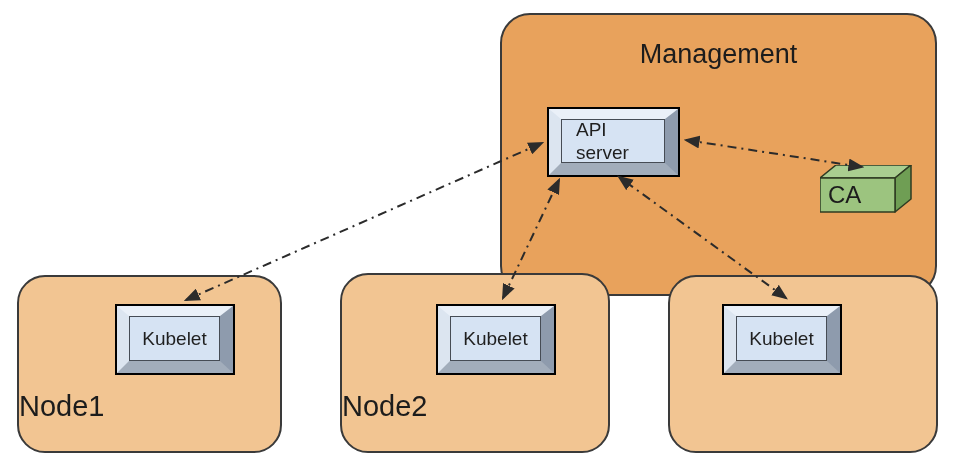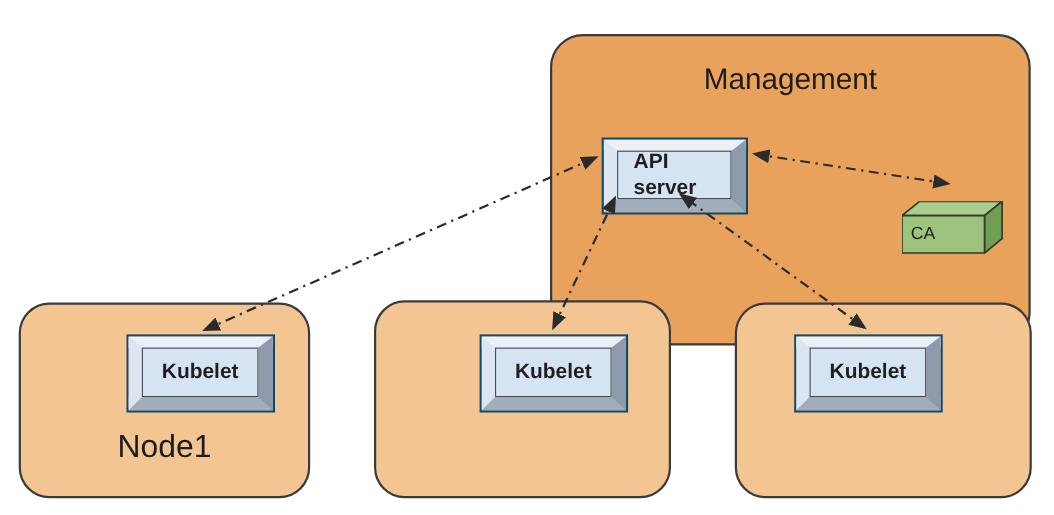--- a/index.html
+++ b/index.html
@@ -3,71 +3,71 @@
 <meta charset="utf-8">
 <style>
   html,body { margin:0; padding:0; background:#ffffff; }
   .canvas {
     position:relative; width:958px; height:468px; background:#ffffff;
     font-family:"Liberation Sans", sans-serif; overflow:hidden; color:#1c1c1c;
   }
 
   
   .mgmt {
-    position:absolute; left:500px; top:31px; width:437px; height:283px;
+    position:absolute; left:500px; top:13px; width:437px; height:283px;
     box-sizing:border-box; background:var(--management-fill,#E8A25C);
     border:2px solid var(--outline,#3A3A3A); border-radius:30px;
   }
   .mgmt-title {
     position:absolute; left:0; right:0; top:24px; text-align:center;
     font-size:27px; line-height:31px; color:#1c1c1c;
   }
 
   
   .node {
     position:absolute; box-sizing:border-box;
     background:var(--node-fill,#F2C592);
     border:2px solid var(--outline,#3A3A3A); border-radius:28px;
   }
   .node1 { left:17px;  top:275px; width:265px; height:178px; }
   .node2 { left:340px; top:273px; width:270px; height:180px; }
   .node3 { left:668px; top:275px; width:270px; height:178px; }
   .node-label {
-    position:absolute; left:0; right:0; bottom:28px; text-align:center;
+    position:absolute; left:0; right:0; bottom:28px; text-align:left;
     font-size:29px; color:#1c1c1c;
   }
 
   
-  .bevel-box { position:absolute; box-sizing:border-box; border:2px solid #0c4a6e;font-weight:bold; }
+  .bevel-box { position:absolute; box-sizing:border-box; border:2px solid #000000; }
   .bevel {
     position:absolute; inset:0; box-sizing:border-box;
     border-style:solid; border-width:10px 13px 12px 12px;
     border-color:var(--bevel-light,#EAF0F8) var(--bevel-dark,#8E9BAD) #A2ADBB #DCE5F0;
   }
   .face {
     position:absolute; left:12px; right:13px; top:10px; bottom:12px;
     box-sizing:border-box; border:1.5px solid #464C55;
     background:var(--component-face,#D6E3F3);
     display:flex; align-items:center; justify-content:center;
     font-size:19px; color:#1f1f1f;
   }
   .face.left-text { justify-content:flex-start; padding-left:14px; line-height:23px; }
 
   .api-box { left:45px; top:92px; width:133px; height:70px; }
-  .kubelet-box { width:135px; height:71px; }
+  .kubelet-box { width:120px; height:71px; }
   .kb1 { left:96px; top:27px; }
   .kb2 { left:94px; top:29px; }
   .kb3 { left:52px; top:27px; }
 
   
   .ca { position:absolute; left:318px; top:150px; width:95px; height:50px; }
   .ca-label {
     position:absolute; left:0; top:13px; width:75px; height:34px;
     display:flex; align-items:center; padding-left:8px; box-sizing:border-box;
-    font-size:16px; color:#1c1c1c;
+    font-size:24px; color:#1c1c1c;
   }
 
   
   .arrows { position:absolute; left:0; top:0; pointer-events:none; z-index:10; }
 </style>
 </head>
 <body>
 
 <div class="canvas">
 
@@ -102,20 +102,21 @@
       <div class="face">Kubelet</div>
     </div>
     <div class="node-label">Node1</div>
   </div>
 
   <div class="node node2">
     <div class="bevel-box kubelet-box kb2">
       <div class="bevel"></div>
       <div class="face">Kubelet</div>
     </div>
+    <div class="node-label">Node2</div>
   </div>
 
   <div class="node node3">
     <div class="bevel-box kubelet-box kb3">
       <div class="bevel"></div>
       <div class="face">Kubelet</div>
     </div>
   </div>
 
   <svg class="arrows" width="958" height="468" viewBox="0 0 958 468">

